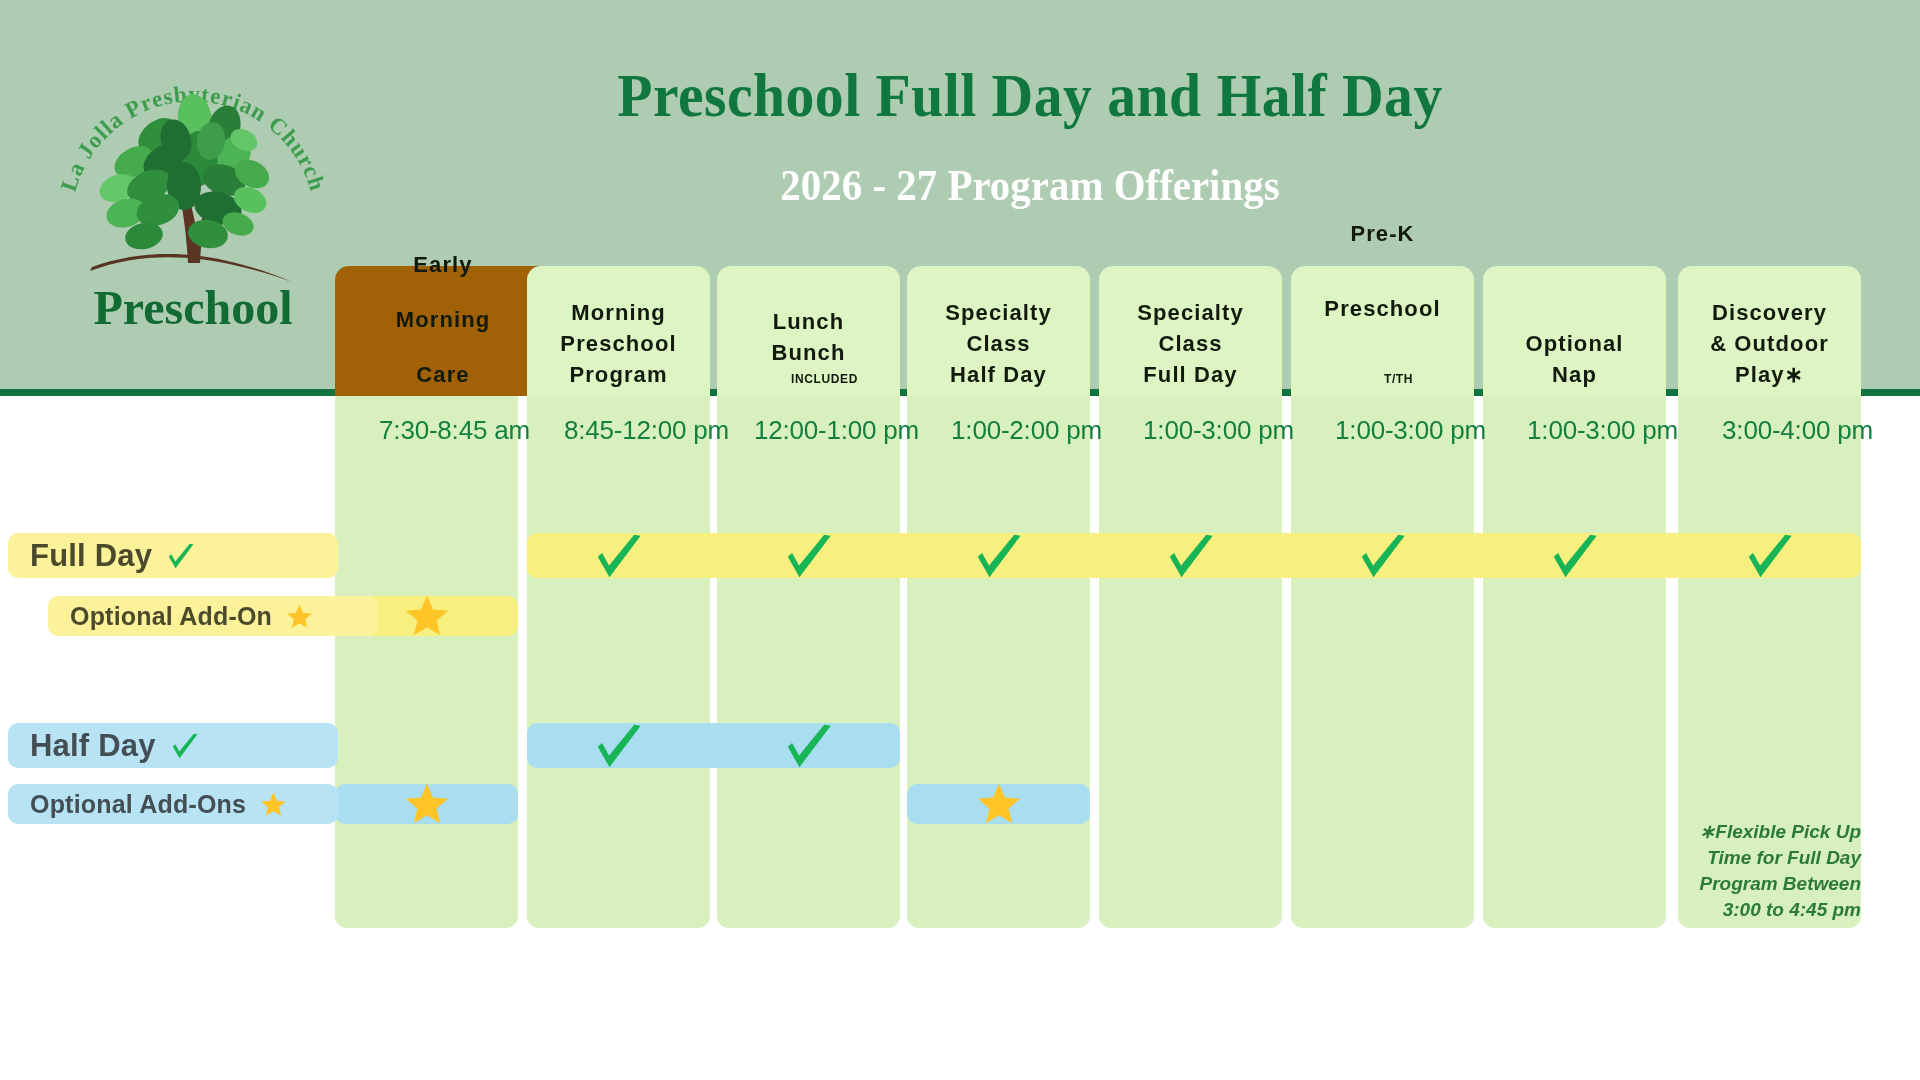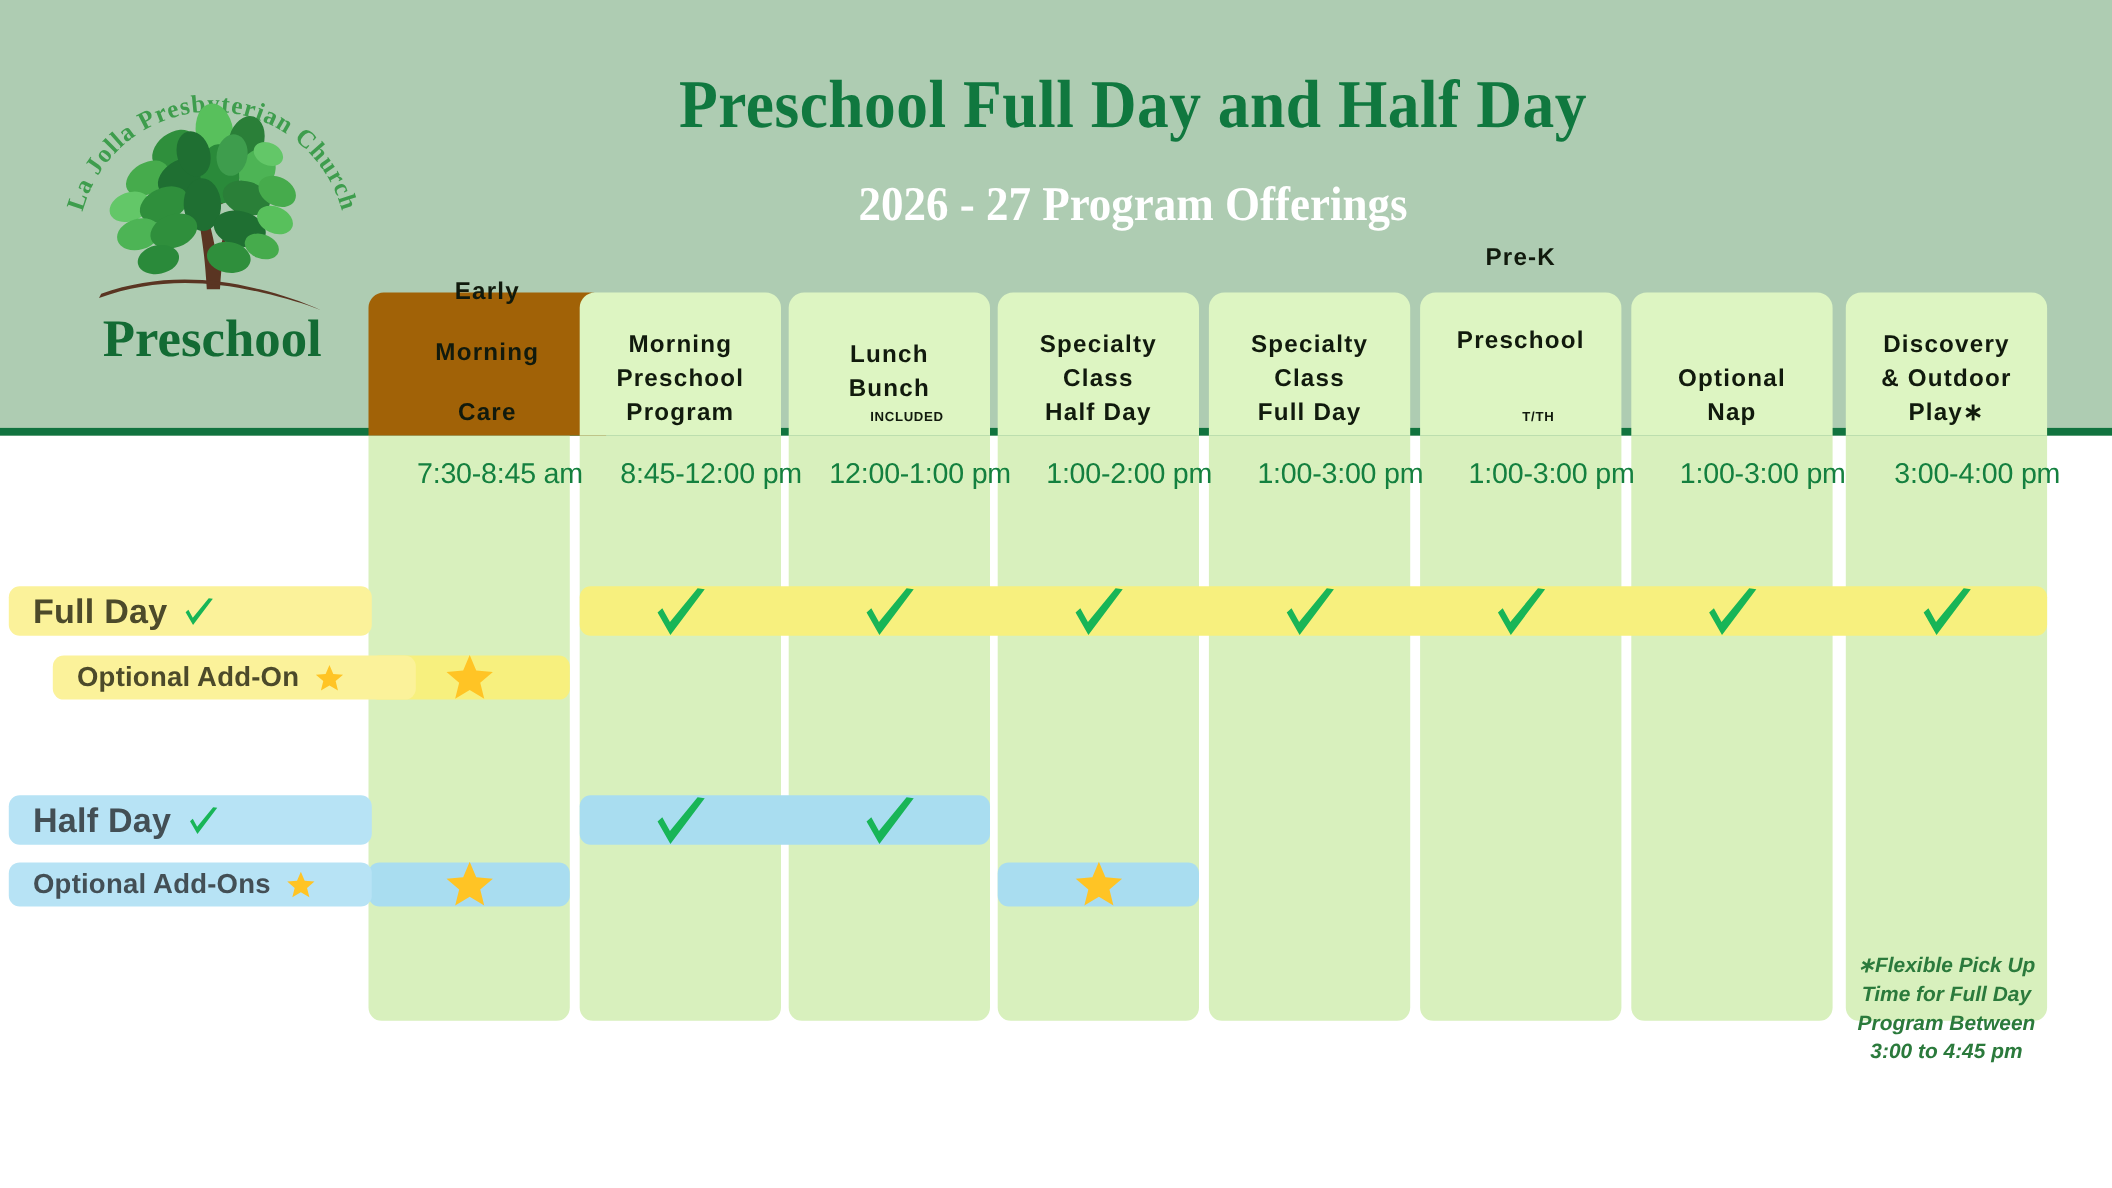--- a/index.html
+++ b/index.html
@@ -353,19 +353,19 @@
     <div class="mark" style="left: 335px; width: 183px; top: 781px; height: 46px;">
       <svg viewBox="0 0 24 24" width="46" height="46">
         <path d="M12 1.3 L15.1 8.6 L23 9.3 L17 14.4 L18.9 22 L12 17.9 L5.1 22 L7 14.4 L1 9.3 L8.9 8.6 Z" fill="#ffc425"></path>
       </svg>
     </div>
     <div class="mark" style="left: 907px; width: 183px; top: 781px; height: 46px;">
       <svg viewBox="0 0 24 24" width="46" height="46">
         <path d="M12 1.3 L15.1 8.6 L23 9.3 L17 14.4 L18.9 22 L12 17.9 L5.1 22 L7 14.4 L1 9.3 L8.9 8.6 Z" fill="#ffc425"></path>
       </svg>
     </div>
-    <div id="footnote" style="left: 1678px; width: 183px; top: 866px;">
+    <div id="footnote" style="left: 1678px; width: 183px; top: 819px; text-align: right;">
       <div>∗Flexible Pick Up</div>
       <div>Time for Full Day</div>
       <div>Program Between</div>
       <div>3:00 to 4:45 pm</div>
     </div>
   </div>
 
 </body></html>

